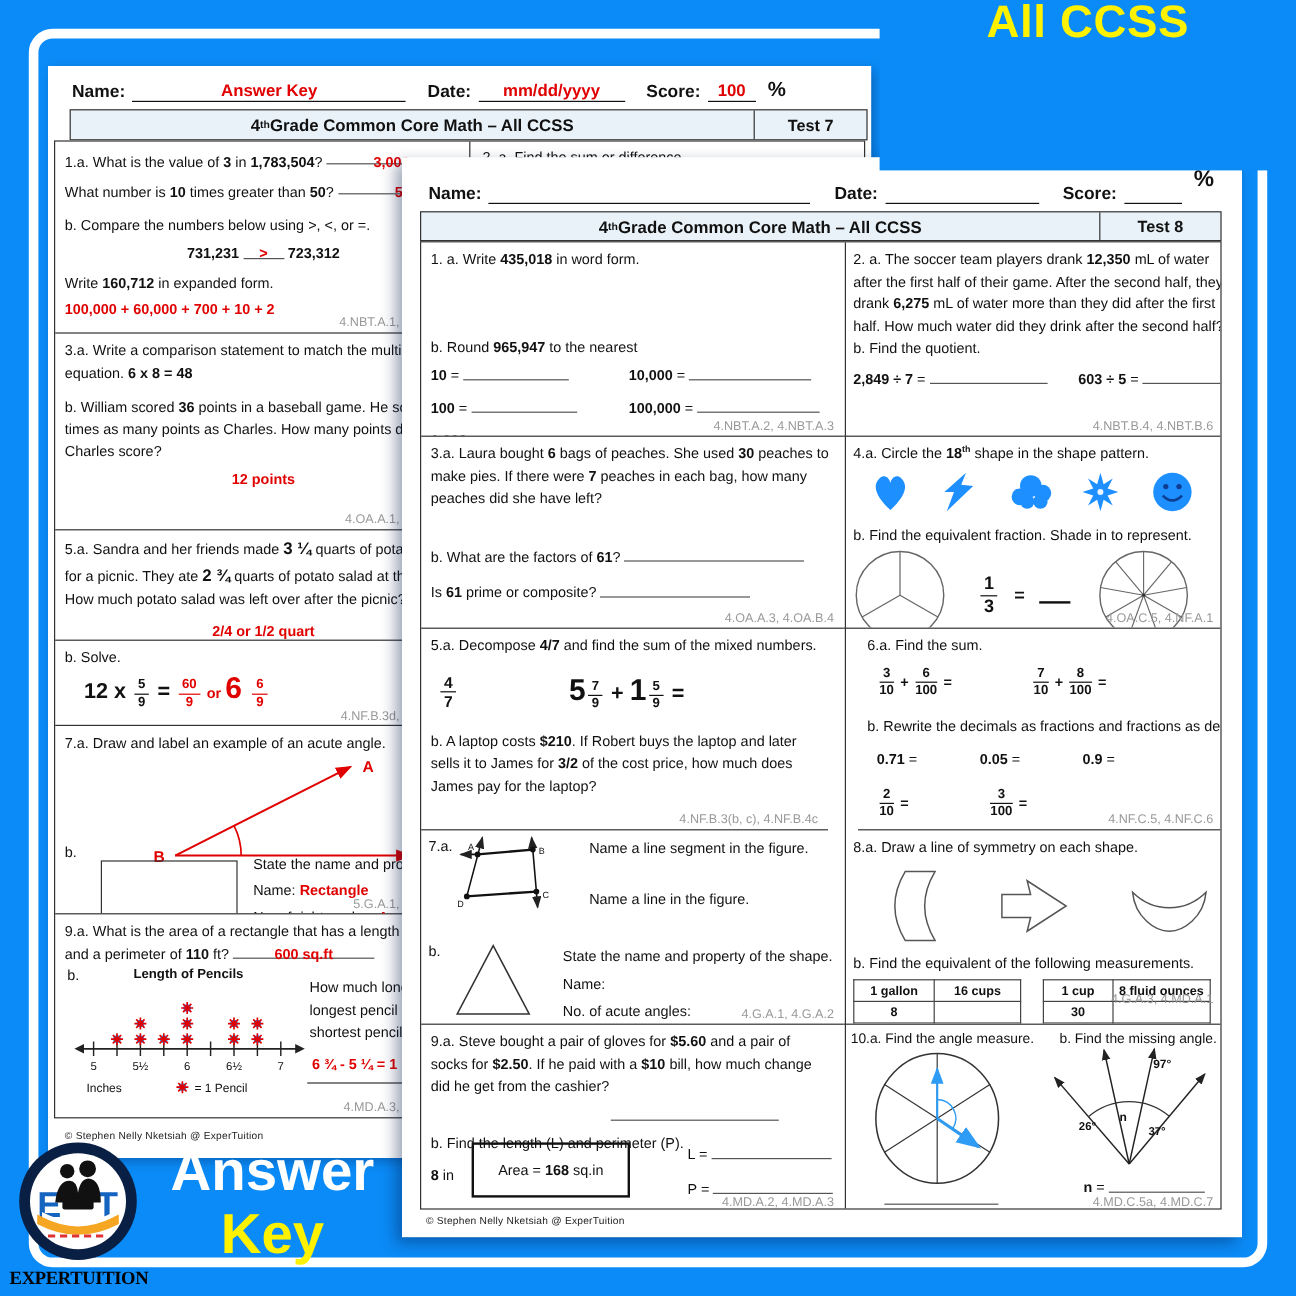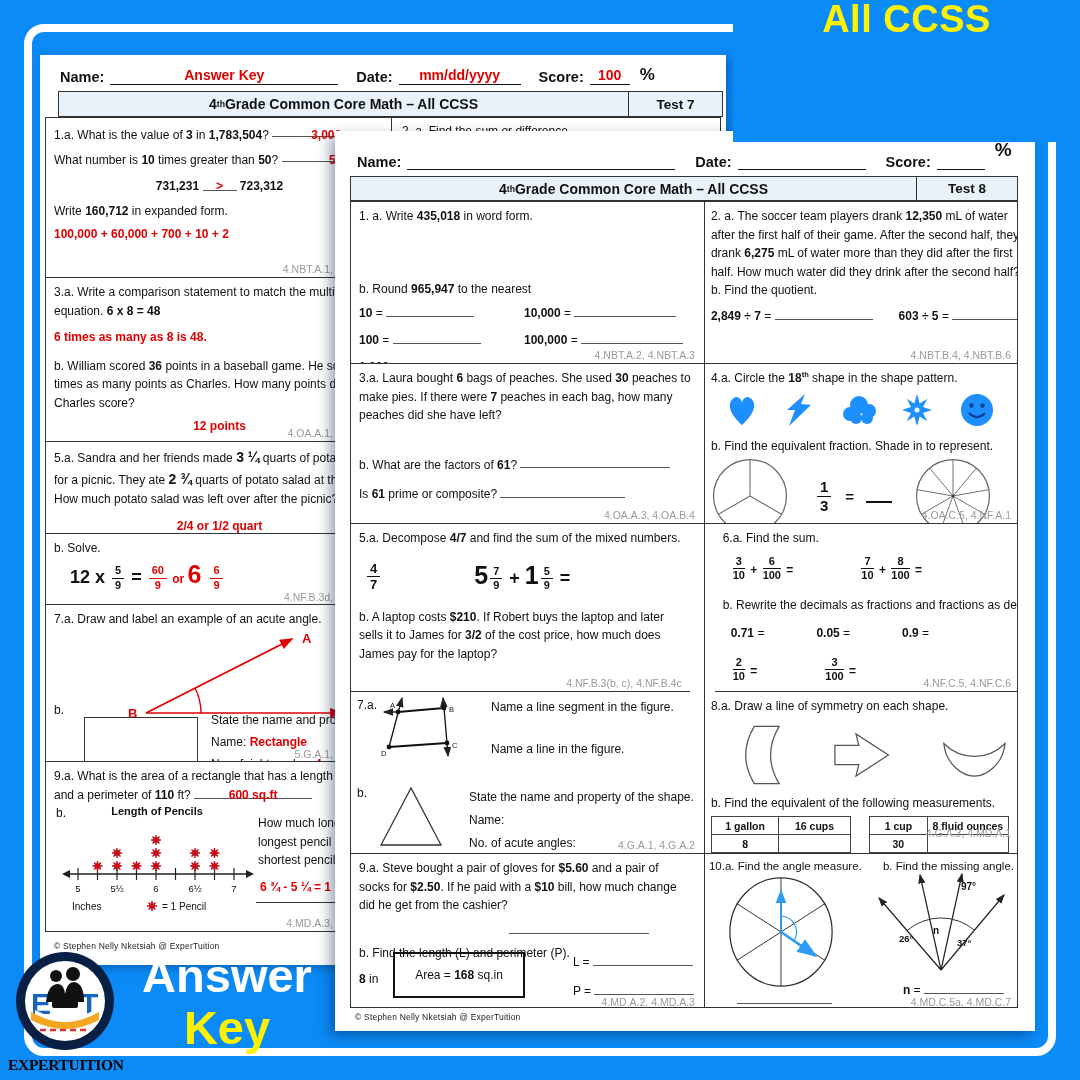--- a/index.html
+++ b/index.html
@@ -84,29 +84,29 @@
       </div>
     <div class="title-test" style="width:93px;">Test 7</div>
   </div>
 
   <div class="grid" style="left:5px;top:62px;width:676px;height:815px;">
     <div class="vdiv" style="left:345px;"></div>
     <div class="abs rl" style="left:356px;top:4px;"><span>2. a. Find the sum or difference.</span></div>
 
     <div class="cell hline" style="width:347px;height:160px;">
       <div class="rl" style="line-height:2.1;"><span>1.a. What is the value of </span><span class="b">3</span><span> in </span><span class="b">1,783,504</span><span>? </span><span class="b r line" style="min-width: 108px;">3,000</span><br><span>What number is </span><span class="b">10</span><span> times greater than </span><span class="b">50</span><span>? </span><span class="b r line" style="min-width: 115px;">500</span></div>
+      <div class="rl" style="margin-top:6px;"><span>b. Compare the numbers below using &gt;, &lt;, or =.</span></div>
       <div class="rl ctr" style="margin-top:4px;"><span class="b">731,231</span><span>  </span><span class="b r line" style="min-width: 34px;">&gt;</span><span>  </span><span class="b">723,312</span></div>
       <div class="rl" style="margin-top:6px;"><span>Write </span><span class="b">160,712</span><span> in expanded form.</span></div>
       <div class="rl" style="margin-top:4px;"><span class="b r">100,000 + 60,000 + 700 + 10 + 2</span></div>
       <span class="tag" style="right:60px;bottom:2px;">4.NBT.A.1,</span>
     </div>
 
     <div class="cell hline" style="width:347px;height:164px;">
       <div class="rl"><span>3.a. Write a comparison statement to match the multiplication</span><br><span>equation.   </span><span class="b">6  x  8  =  48</span></div>
-      <div class="rl" style="margin-top:8px;"><span class="b r">6 times as many as 8 is 48.</span></div>
       <div class="rl" style="margin-top:10px;"><span>b. William scored </span><span class="b">36</span><span> points in a baseball game. He scored </span><span class="b">3</span><br><span>times as many points as Charles. How many points did</span><br><span>Charles score?</span></div>
       <div class="rl ctr" style="margin-top:4px;"><span class="b r">12 points</span></div>
       <span class="tag" style="right:60px;bottom:2px;">4.OA.A.1,</span>
     </div>
 
     <div class="cell hline" style="width:347px;height:92px;">
       <div class="rl"><span>5.a. Sandra and her friends made </span><span class="b fr15">3 ¼</span><span> quarts of potato salad</span><br><span>for a picnic. They ate </span><span class="b fr15">2 ¾</span><span> quarts of potato salad at the picnic.</span><br><span>How much potato salad was left over after the picnic?</span></div>
       <div class="rl ctr" style="margin-top:8px;"><span class="b r">2/4 or 1/2 quart</span></div>
     </div>
 

